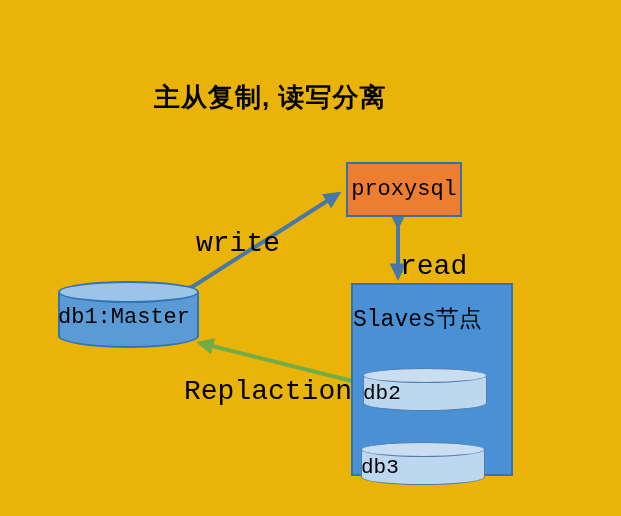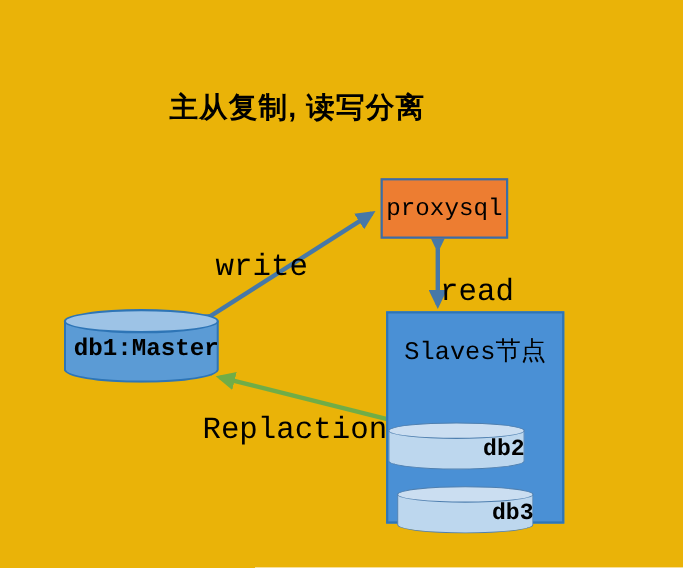--- a/index.html
+++ b/index.html
@@ -59,55 +59,53 @@
     position: absolute;
     left: 0; top: 0;
     width: 100%;
     border-radius: 50%;
     box-sizing: border-box;
   }
   .cyl-label {
     position: absolute;
     left: 0;
     width: 100%;
-    text-align: right;
+    text-align: left;
     white-space: nowrap;
-    font-weight: bold;
   }
   
   .cyl-master { left: 58px; top: 281px; width: 141px; height: 67px; }
   .cyl-master .cyl-top  { height: 22px; background: #9DC3E6; border: 2px solid #2E75B6; }
   .cyl-master .cyl-body { top: 11px; background: #5B9BD5; border: 2px solid #2E75B6; border-top: none;
                           border-radius: 0 0 50% 50% / 0 0 12px 12px; }
   .cyl-master .cyl-label { top: 24px; font-size: 22px; }
   
   .cyl-small { width: 124px; height: 43px; }
   .cyl-small .cyl-top  { height: 15px; background: #CBDEF1; border: 1px solid #4F7FAF; }
   .cyl-small .cyl-body { top: 7px; background: #BDD7EE; border: 1px solid #4F7FAF; border-top: none;
                          border-radius: 0 0 50% 50% / 0 0 8px 8px; }
   .cyl-small .cyl-label { top: 14px; font-size: 21px; }
-  .cyl-db2 { left: 0;  top: 83px; margin-top: 16px; }
+  .cyl-db2 { left: 10px;  top: 83px; }
   .cyl-db3 { left: 8px;  top: 129px; margin-top: 28px; }
   
   .slaves-box {
     position: absolute;
     left: 351px;
     top: 283px;
     width: 162px;
     height: 193px;
     background: #4A90D5;
     border: 2px solid #2E75B6;
     box-sizing: border-box;
   }
   .slaves-label {
     position: absolute;
     left: 0;
     top: 18px;
     width: 100%;
-    text-align: center;
     font-size: 23px;
     white-space: nowrap;
   }
   
   .edge-label {
     position: absolute;
     font-size: 28px;
     white-space: nowrap;
     margin-top: 12px;
   }

